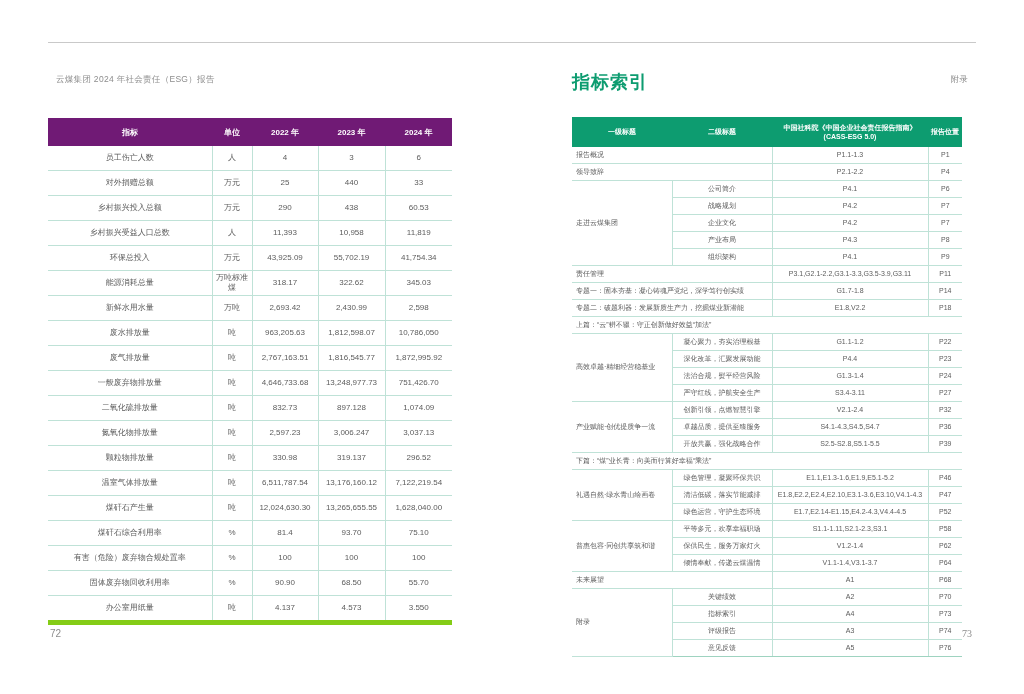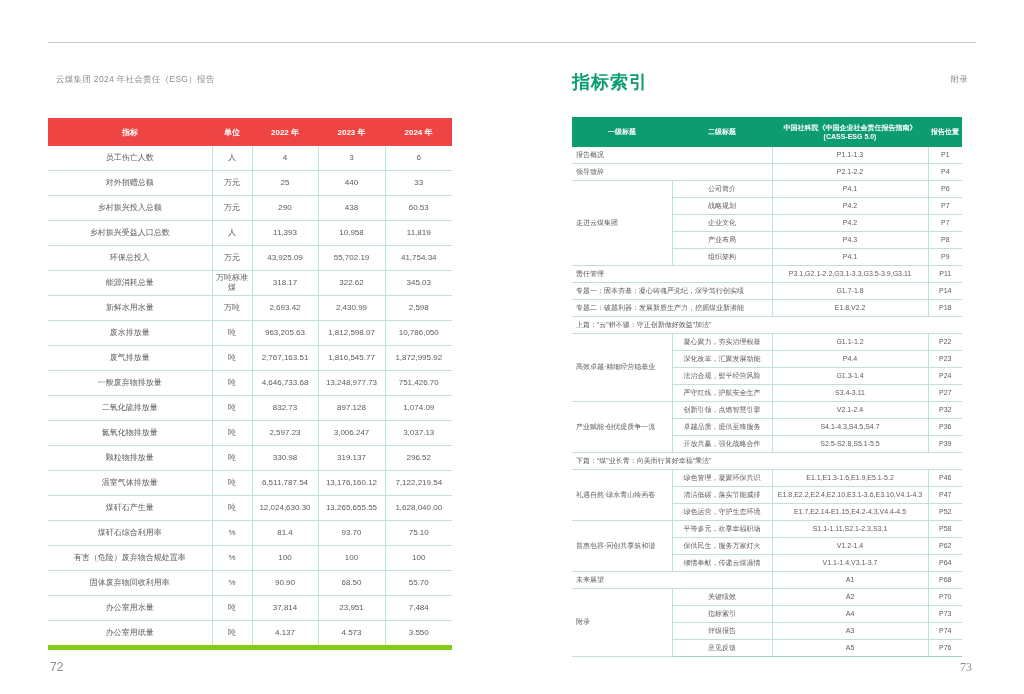--- a/index.html
+++ b/index.html
@@ -7,28 +7,28 @@
     width:1024px;height:694px;position:relative;background:#ffffff;
     font-family:"Liberation Sans","DejaVu Sans",sans-serif;
     color:#555;overflow:hidden;
   }
   
   .running-header{position:absolute;left:48px;right:48px;top:24px;height:20px;font-size:8.5px;color:#8d8d8d;letter-spacing:.3px;margin-top:48px;}
   .running-header .rh-left{position:absolute;left:8px;top:2px;}
   .running-header .rh-right{position:absolute;right:8px;top:2px;}
   .running-rule{position:absolute;left:48px;right:48px;top:42px;height:0;border-top:1px solid #c9c9c9;}
   
-  .pageno{position:absolute;top:660px;font-size:12px;color:#8d8d8d;}
+  .pageno{position:absolute;top:628px;font-size:10px;color:#8d8d8d;}
   .pageno.left{left:50px;}
   .pageno.right{right:52px;font-family:Liberation Serif, serif;}
   
   .kpi-wrap{position:absolute;left:48px;top:118px;width:404px;}
   table{border-collapse:collapse;table-layout:fixed;width:100%;}
   .kpi th{
-    background:#ef4444;color:#fff;font-weight:bold;font-size:8px;
+    background:#701a75;color:#fff;font-weight:bold;font-size:8px;
     height:28px;text-align:center;padding:0 2px;
   }
   .kpi td{
     font-size:8px;color:#5c5c5c;text-align:center;height:22px;
     padding:1px 3px;border-bottom:1px solid #bfe2d7;line-height:1.25;
   }
   .kpi td:not(:last-child){border-right:1px solid #bfe2d7;}
   .kpi tr:last-child td{border-bottom:5px solid #84cc16;}
   
   .index-title{position:absolute;left:572px;top:70px;font-size:18px;font-weight:bold;color:#0d9c70;letter-spacing:1px;}
@@ -196,27 +196,20 @@
           <td>100</td>
         </tr>
         <tr>
           <td>固体废弃物回收利用率</td>
           <td>%</td>
           <td>90.90</td>
           <td>68.50</td>
           <td>55.70</td>
         </tr>
         <tr>
-          <td>办公室用水量</td>
-          <td>吨</td>
-          <td>37,814</td>
-          <td>23,951</td>
-          <td>7,484</td>
-        </tr>
-        <tr>
           <td>办公室用纸量</td>
           <td>吨</td>
           <td>4.137</td>
           <td>4.573</td>
           <td>3.550</td>
         </tr>
       </tbody>
   </table>
 </div>
 

